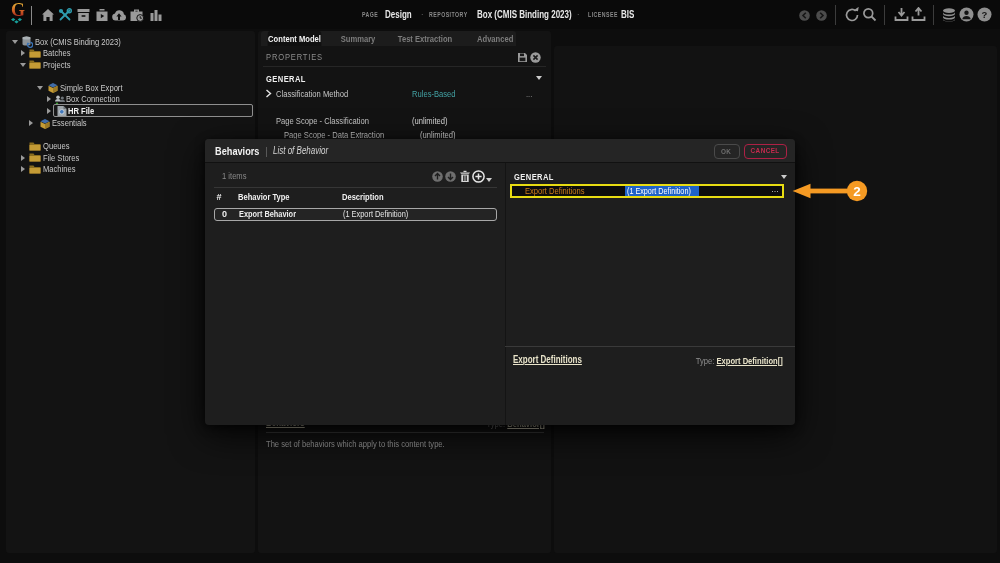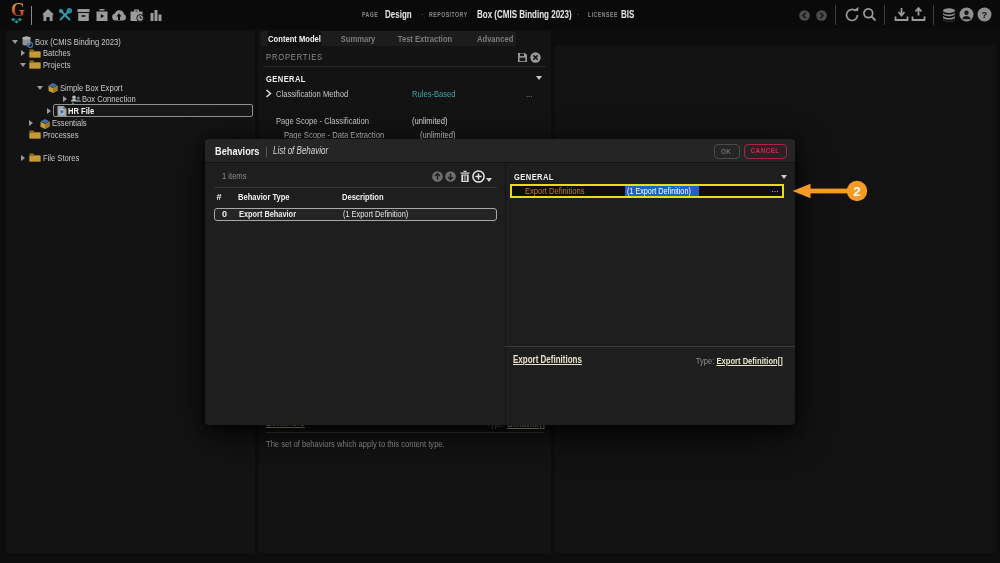--- a/index.html
+++ b/index.html
@@ -176,21 +176,21 @@
     </div>
     <div class="trow" style="left:0;top:50.5px;width:249px">
       <i class="cardn" style="left:31px"></i>
       <svg class="ic" style="left:40.5px" width="12" height="12" viewBox="0 0 12 12">
           <path d="M6 1 L10.5 3.2 L6 5.4 L1.5 3.2 Z" fill="#3f6ca8"></path>
           <path d="M1.5 3.7 L6 5.9 L10.5 3.7 V8.8 L6 11 L1.5 8.8 Z" fill="#c49b35"></path>
           <path d="M6 5.9 L10.5 3.7 V8.8 L6 11 Z" fill="#9c7a26"></path>
         </svg>
       <span style="position:absolute;left:54px">Simple Box Export</span>
     </div>
-    <div class="trow" style="left:16px;top:62px;width:249px">
+    <div class="trow" style="left:0;top:62px;width:249px">
       <i class="carrt" style="left:40.5px"></i>
       <svg class="ic" style="left:48px" width="12" height="12" viewBox="0 0 12 12">
           <circle cx="4" cy="3.2" r="1.8" fill="#b9bec2"></circle>
           <path d="M1 7.5 a3 2.6 0 0 1 6 0 Z" fill="#b9bec2"></path>
           <circle cx="8.3" cy="4" r="1.6" fill="#6e7479"></circle>
           <path d="M5.6 8 a2.7 2.3 0 0 1 5.4 0 Z" fill="#6e7479"></path>
           <circle cx="3" cy="9.8" r="1.2" fill="#3f9c35"></circle>
         </svg>
       <span style="position:absolute;left:59.5px">Box Connection</span>
     </div>
@@ -206,34 +206,42 @@
     <div class="trow" style="left:0;top:73.5px;width:249px">
       <i class="carrt" style="left:40.5px"></i>
       <b style="position:absolute;left:46.5px;top:-1px;width:200px;height:13px;border:1px solid #8f8f8f;border-radius:2px;background:#181818;"></b>
       <svg class="ic" style="left:49.5px" width="12" height="12" viewBox="0 0 12 12">
           <path d="M1.5 1 h6 l3 3 v7 h-9z" fill="#9fa6ab"></path>
           <path d="M7.5 1 l3 3 h-3z" fill="#6d7478"></path>
           <circle cx="5.8" cy="6.8" r="2.3" fill="#4077bb" stroke="#d6d9db" stroke-width="0.8"></circle>
         </svg>
       <span style="position:absolute;left:62px;color:#f2f2f2;font-weight:bold;">HR File</span>
     </div>
-    <div class="trow" style="left:0;top:97.5px;width:249px">
-      <svg class="ic" style="left:23px" width="12" height="11" viewBox="0 0 12 11">
-          <path d="M0.5 1.5 h4 l1.1 1.4 h5.9 v6.6 h-11z" fill="#8a6d1f"></path>
-          <path d="M0.5 4 h11 v5.5 h-11z" fill="#c49b35"></path>
-        </svg>
-      <span style="position:absolute;left:37px">Processes</span>
+    <div class="trow" style="left:0;top:109px;width:249px">
+      <svg class="ic" style="left:23px" width="12" height="11" viewBox="0 0 12 11">
+          <path d="M0.5 1.5 h4 l1.1 1.4 h5.9 v6.6 h-11z" fill="#8a6d1f"></path>
+          <path d="M0.5 4 h11 v5.5 h-11z" fill="#c49b35"></path>
+        </svg>
+      <span style="position:absolute;left:37px">Queues</span>
     </div>
     <div class="trow" style="left:0;top:120.5px;width:249px">
       <i class="carrt" style="left:15px"></i>
       <svg class="ic" style="left:23px" width="12" height="11" viewBox="0 0 12 11">
           <path d="M0.5 1.5 h4 l1.1 1.4 h5.9 v6.6 h-11z" fill="#8a6d1f"></path>
           <path d="M0.5 4 h11 v5.5 h-11z" fill="#c49b35"></path>
         </svg>
       <span style="position:absolute;left:37px">File Stores</span>
+    </div>
+    <div class="trow" style="left:0;top:132px;width:249px">
+      <i class="carrt" style="left:15px"></i>
+      <svg class="ic" style="left:23px" width="12" height="11" viewBox="0 0 12 11">
+          <path d="M0.5 1.5 h4 l1.1 1.4 h5.9 v6.6 h-11z" fill="#8a6d1f"></path>
+          <path d="M0.5 4 h11 v5.5 h-11z" fill="#c49b35"></path>
+        </svg>
+      <span style="position:absolute;left:37px">Machines</span>
     </div>
   </div>
   <div id="cpanel" class="abs">
     <div class="tabstrip" style="width:255px;right:auto;background:#1c1c1c;"></div>
     <div class="tab tabactive" style="left:3px;width:67px;">Content Model</div>
     <div class="tab" style="left:72px;width:56px;">Summary</div>
     <div class="tab" style="left:128px;width:78px;">Test Extraction</div>
     <div class="tab" style="left:215px;width:40px;">Advanced</div>
     <div class="abs prophead" style="left:8px;top:21px;">PROPERTIES</div>
     <svg class="abs" style="left:259px;top:20.5px" width="11" height="11" viewBox="0 0 11 11">

